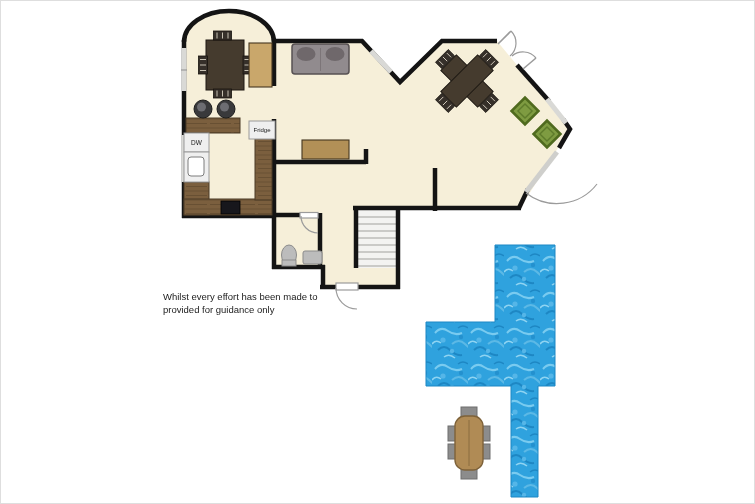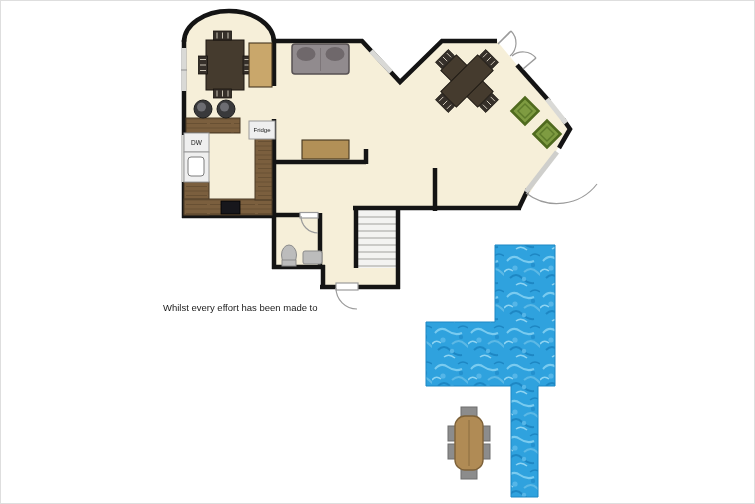--- a/index.html
+++ b/index.html
@@ -36,21 +36,21 @@
   .green-in{fill:none;stroke:#5e7b2b;stroke-width:1.4;}
   .fix{fill:var(--c-fixture);stroke:#8b8b8b;stroke-width:1;}
   .stairs-fill{fill:var(--c-stairs);}
   .tread{stroke:#bdbdb9;stroke-width:1.4;}
   .pool{fill:url(#waterPat);stroke:var(--c-pool-dark);stroke-width:1;}
   .otable{fill:var(--c-outdoor-table);stroke:#7e6239;stroke-width:1.4;}
   .ochair{fill:var(--c-outdoor-chair);stroke:#6e6e6e;stroke-width:1;}
   .lbl{font:6.5px "Liberation Sans",sans-serif;fill:#161616;}
 
   .disclaimer{
-    position:absolute;left:163px;top:301px;width:230px;
+    position:absolute;left:163px;top:290px;width:230px;
     font-size:9.5px;line-height:13px;color:#1b1b1b;
   }
 </style>
 </head>
 <body>
 
 <div class="canvas">
 
   <svg class="plan-svg" width="755" height="504" viewBox="0 0 755 504">
 
@@ -246,15 +246,16 @@
       <rect class="ochair" x="448" y="444" width="10" height="15"></rect>
       <rect class="ochair" x="480" y="426" width="10" height="15"></rect>
       <rect class="ochair" x="480" y="444" width="10" height="15"></rect>
       <rect class="otable" x="455" y="416" width="28" height="54" rx="10"></rect>
       <line x1="469" y1="420" x2="469" y2="466" stroke="#8a6c40" stroke-width="1"></line>
     </g>
   </svg>
 
   <div class="disclaimer">
     <div>Whilst every effort has been made to</div>
+    <div>provided for guidance only</div>
   </div>
 
 </div>
 
 </body></html>

